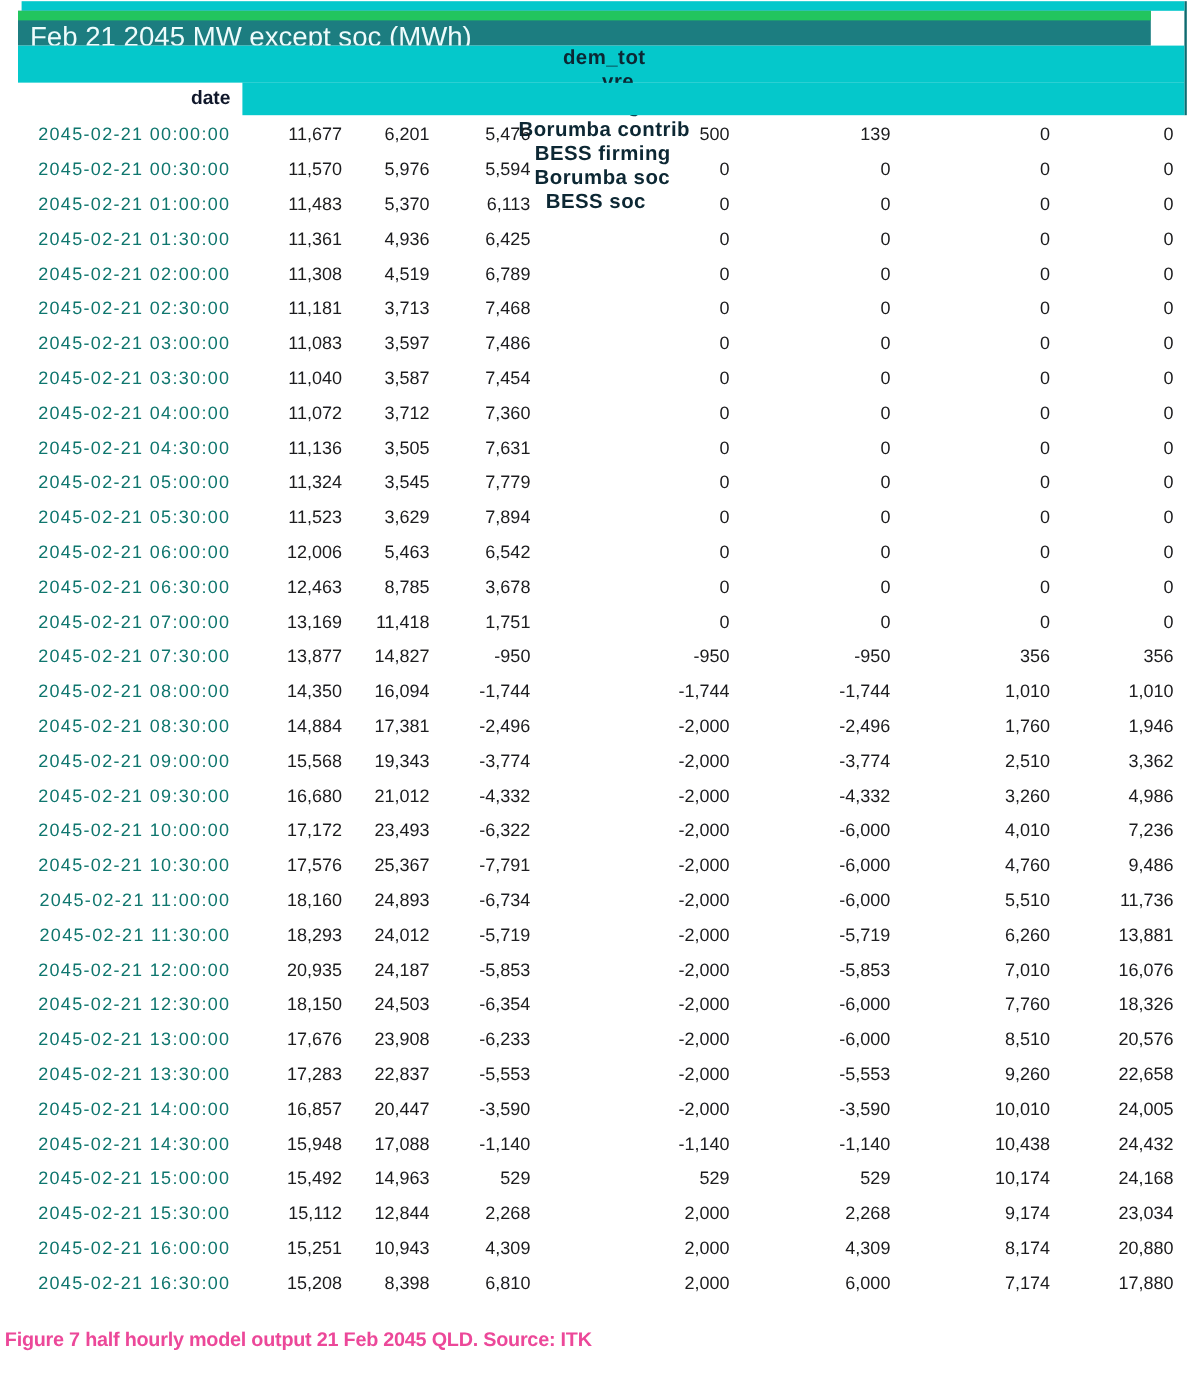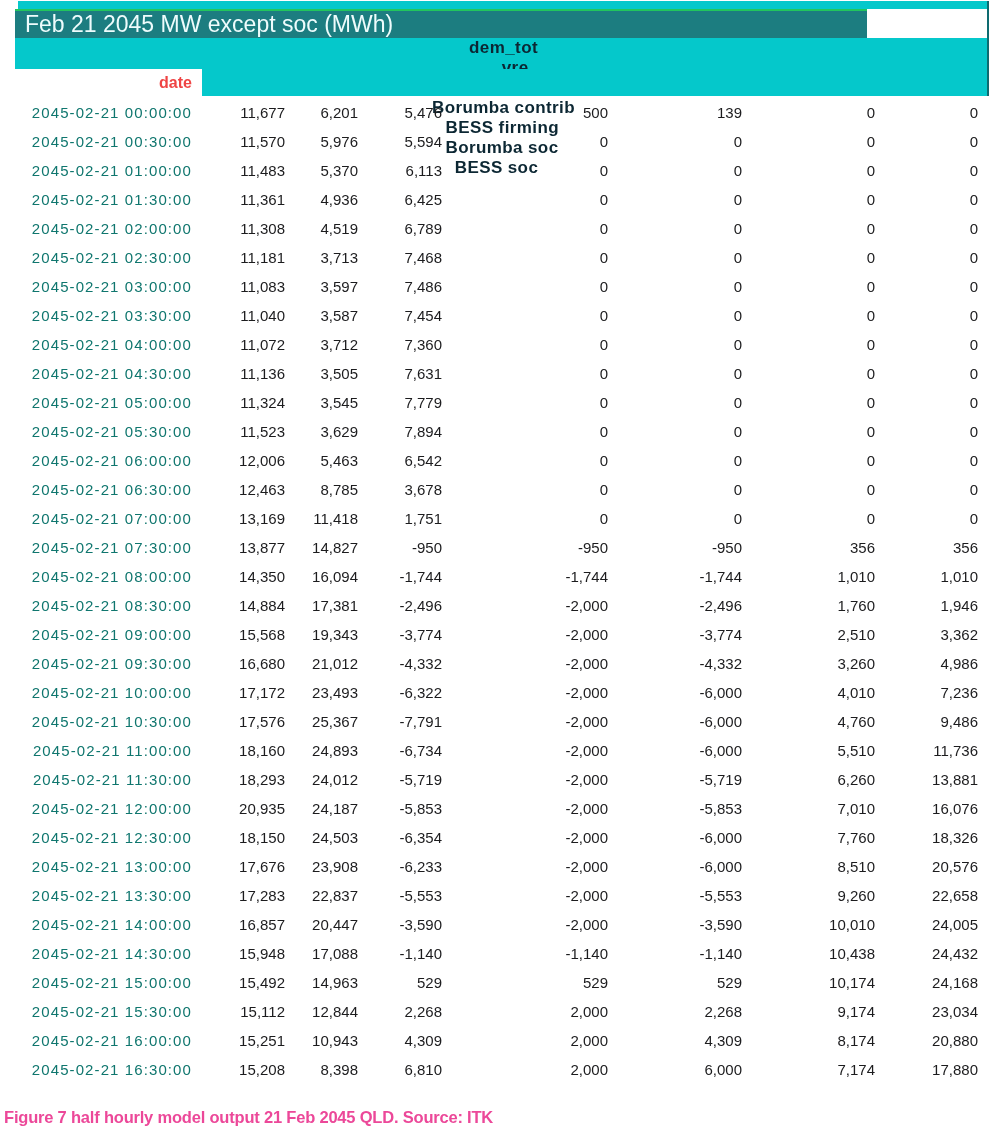--- a/index.html
+++ b/index.html
@@ -3,37 +3,37 @@
 <meta charset="utf-8">
 <style>
   * { box-sizing: border-box; margin: 0; padding: 0; }
   body { background: #ffffff; font-family: "Liberation Sans", sans-serif; }
   .page { position: relative; width: 1000px; height: 1145px; background: #ffffff; overflow: hidden; }
 
   
   .thead { width: 989px; border-right: 2px solid #0e6b70; }
   .top-strip { margin-left: 18px; margin-top: 1px; height: 8px; background: #05c8cb; }
   .title-bar {
-    margin-left: 15px; width: 852px; height: 29px;
-    background: #1c7d80; border-top: 2px solid #22c55e;
+    margin-left: 15px; width: 944px; height: 29px;
+    background: #1c7d80; border-top: 8px solid #22c55e;
     color: #eefcfc; font-size: 23px; line-height: 27px;
     padding-left: 10px; white-space: nowrap; overflow: hidden;
   }
   .cols-row {
     margin-left: 15px; width: 972px; height: 31px;
     background: #05c8cb; display: flex; align-items: center; flex-direction: column;
   }
   .hcell {
     font-weight: bold; font-size: 17px; letter-spacing: 0.4px;
     color: #0c2733; text-align: right; padding-right: 9px; white-space: nowrap;
   }
   .date-row { display: flex; width: 987px; height: 27px; }
   .date-cell {
     width: 202px; background: #ffffff; text-align: right; padding-right: 10px;
-    font-weight: bold; font-size: 16px; color: #ef4444; line-height: 27px;
+    font-weight: bold; font-size: 16px; color: #0f172a; line-height: 27px;
   }
   .date-fill { width: 785px; background: #05c8cb; }
 
   
   .sp        { width: 187px; }
   .c-dem     { width: 92px;  }
   .c-vre     { width: 73px;  }
   .c-firm    { width: 84px;  }
   .c-bor     { width: 166px; }
   .c-bess    { width: 134px; }

